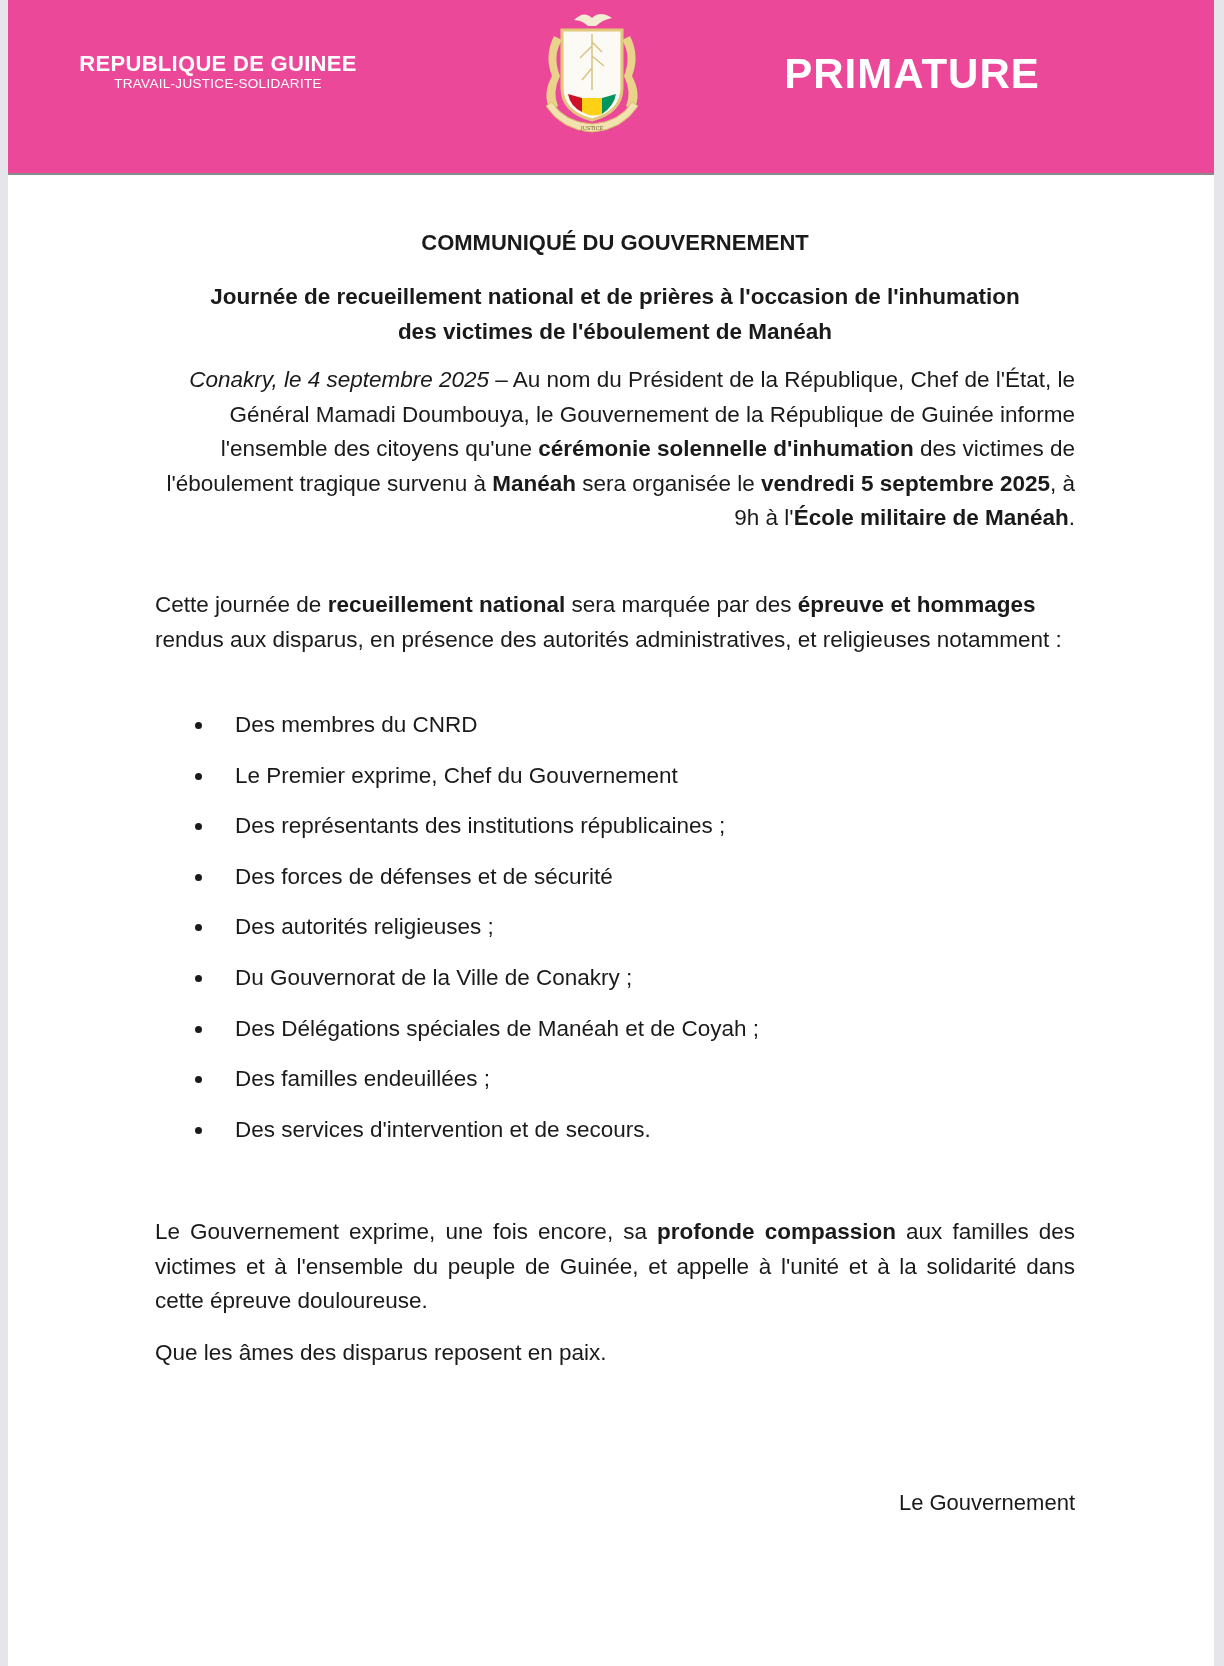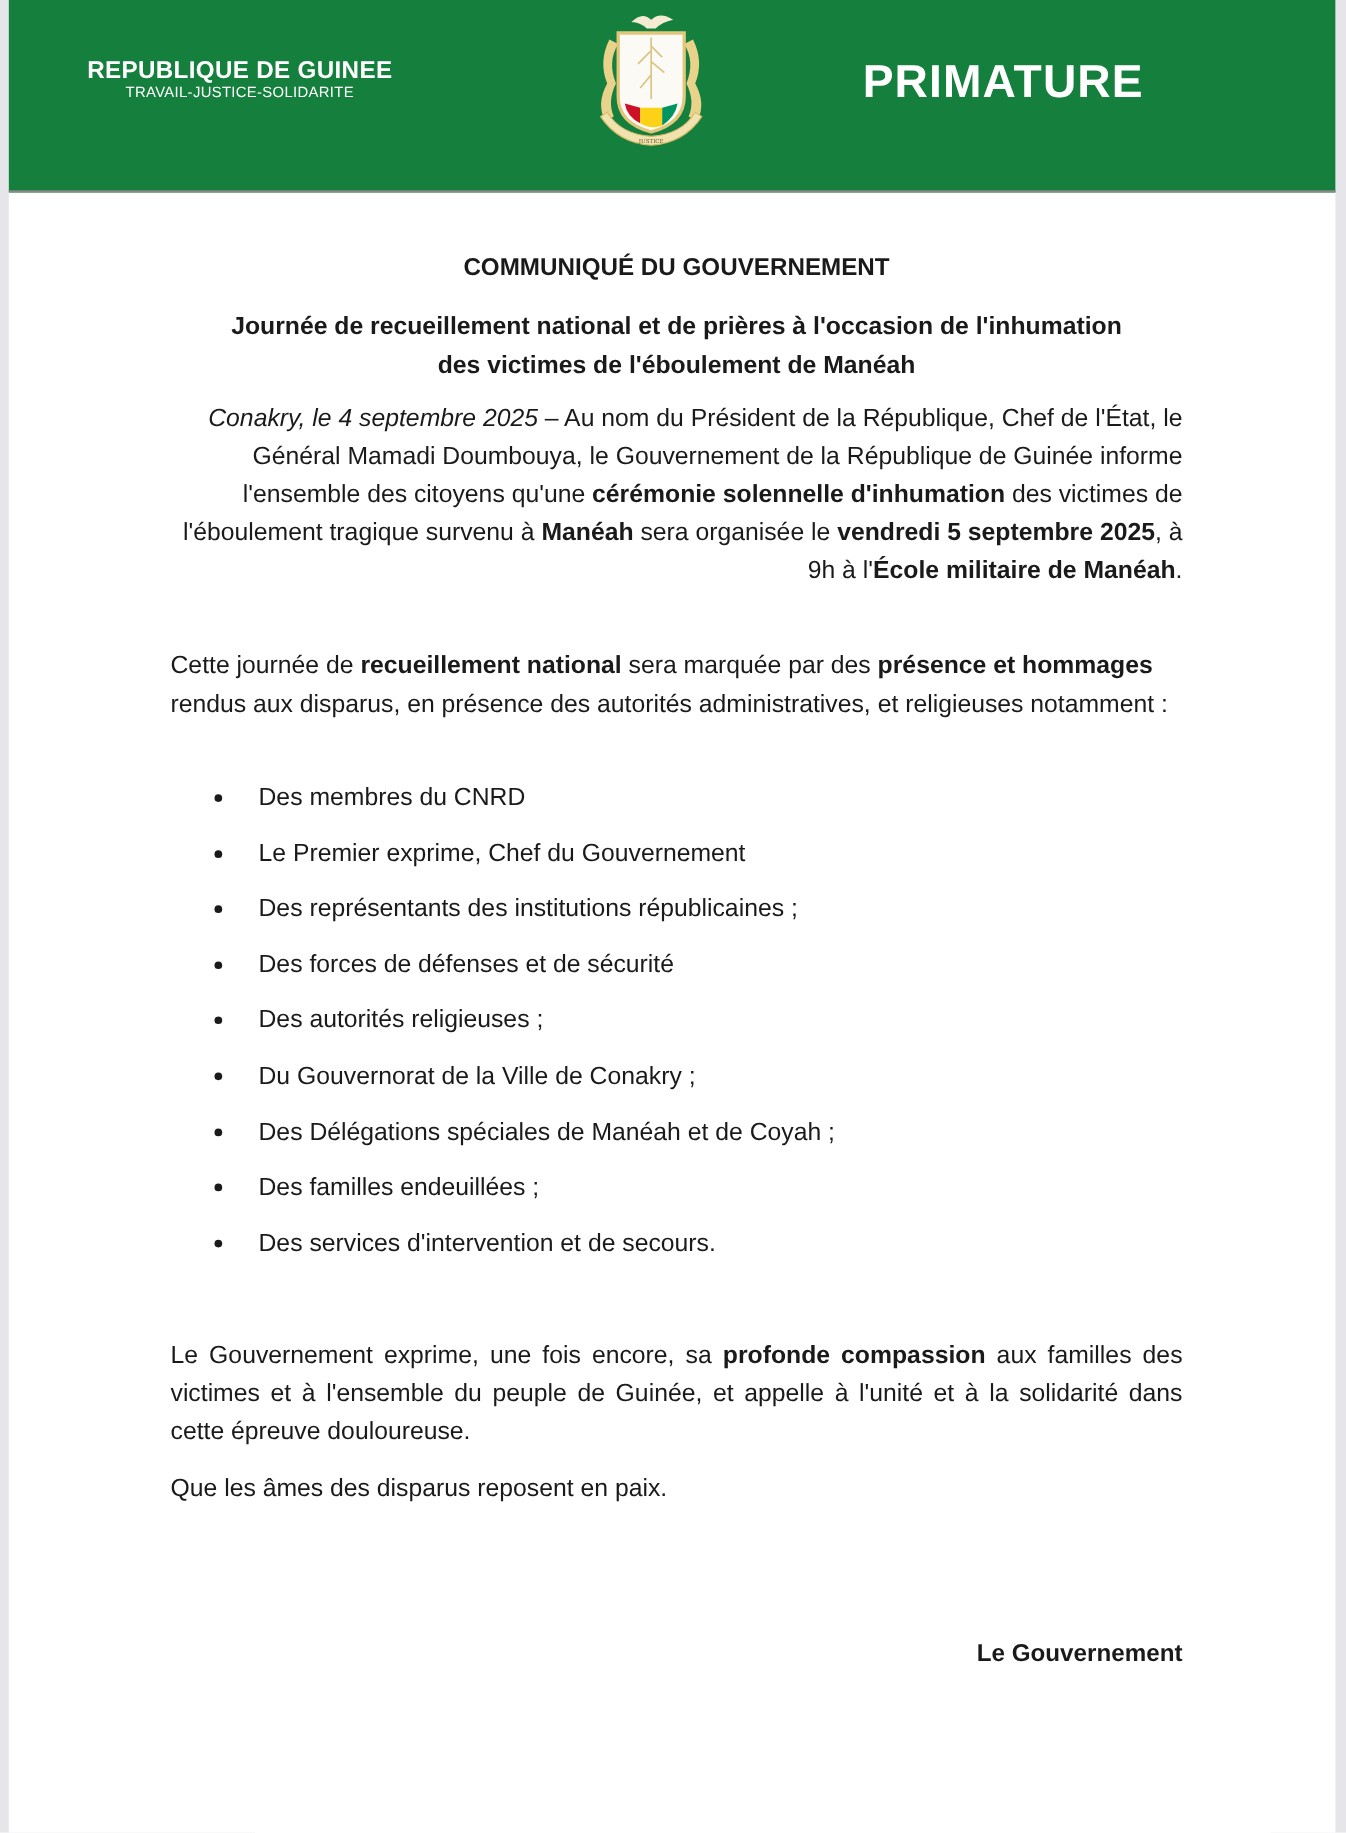--- a/index.html
+++ b/index.html
@@ -9,21 +9,21 @@
     font-family: "Liberation Sans", "DejaVu Sans", sans-serif;
     color: #1a1a1a;
     position: relative;
   }
   .page {
     position: absolute; left: 8px; top: 0; width: 1206px; height: 1666px;
     background: #ffffff;
   }
   .header {
     position: absolute; left: 0; top: 0; width: 1206px; height: 173px;
-    background: #15803d;
+    background: #ec4899;
     border-bottom: 2px solid #8a8a8a;
   }
   .rep {
     position: absolute; left: 50px; top: 52px; width: 320px; text-align: center;
     color: #ffffff;
   }
   .rep-title { font-weight: bold; font-size: 22px; letter-spacing: 0.3px; line-height: 24px; }
   .rep-motto { font-weight: normal; font-size: 13.5px; letter-spacing: 0.3px; line-height: 16px; }
   .crest { position: absolute; left: 524px; top: 6px; width: 120px; height: 130px; }
   .primature {
@@ -51,21 +51,21 @@
   .bullets { position: absolute; left: 0; top: 708px; width: 920px; margin: 0; padding: 0; list-style: none; }
   .bullets li {
     position: relative; height: 50.6px; font-size: 22.5px; line-height: 34px; padding-left: 80px;
   }
   .bullets li .dot {
     position: absolute; left: 40px; top: 14px; width: 7px; height: 7px; border-radius: 50%; background: #1a1a1a;
   }
   .p3 { top: 1215px; }
   .p4 { top: 1336px; }
   .signature {
-    position: absolute; top: 1490px; right: 0; font-weight: bold; font-size: 22px;
+    position: absolute; top: 1490px; right: 0; font-weight: normal; font-size: 22px;
   }
 </style>
 </head>
 <body>
 
 <div class="page">
   <div class="header">
     <div class="rep">
       <div class="rep-title">REPUBLIQUE DE GUINEE</div>
       <div class="rep-motto">TRAVAIL-JUSTICE-SOLIDARITE</div>
@@ -95,21 +95,21 @@
 
   <div class="content">
     <div class="title">COMMUNIQUÉ DU GOUVERNEMENT</div>
     <div class="subtitle">
       <div>Journée de recueillement national et de prières à l'occasion de l'inhumation</div>
       <div>des victimes de l'éboulement de Manéah</div>
     </div>
 
     <div class="para p1"><i>Conakry, le 4 septembre 2025</i><span> – Au nom du Président de la République, Chef de l'État, le Général Mamadi Doumbouya, le Gouvernement de la République de Guinée informe l'ensemble des citoyens qu'une </span><b>cérémonie solennelle d'inhumation</b><span> des victimes de l'éboulement tragique survenu à </span><b>Manéah</b><span> sera organisée le </span><b>vendredi 5 septembre 2025</b><span>, à 9h à l'</span><b>École militaire de Manéah</b><span>.</span></div>
 
-    <div class="para p2"><span>Cette journée de </span><b>recueillement national</b><span> sera marquée par des </span><b>présence et hommages</b><span> rendus aux disparus, en présence des autorités administratives, et religieuses notamment :</span></div>
+    <div class="para p2"><span>Cette journée de </span><b>recueillement national</b><span> sera marquée par des </span><b>épreuve et hommages</b><span> rendus aux disparus, en présence des autorités administratives, et religieuses notamment :</span></div>
 
     <ul class="bullets">
       <li><span class="dot"></span><span>Des membres du CNRD</span></li>
       <li><span class="dot"></span><span>Le Premier exprime, Chef du Gouvernement</span></li>
       <li><span class="dot"></span><span>Des représentants des institutions républicaines ;</span></li>
       <li><span class="dot"></span><span>Des forces de défenses et de sécurité</span></li>
       <li><span class="dot"></span><span>Des autorités religieuses ;</span></li>
       <li><span class="dot"></span><span>Du Gouvernorat de la Ville de Conakry ;</span></li>
       <li><span class="dot"></span><span>Des Délégations spéciales de Manéah et de Coyah ;</span></li>
       <li><span class="dot"></span><span>Des familles endeuillées ;</span></li>

